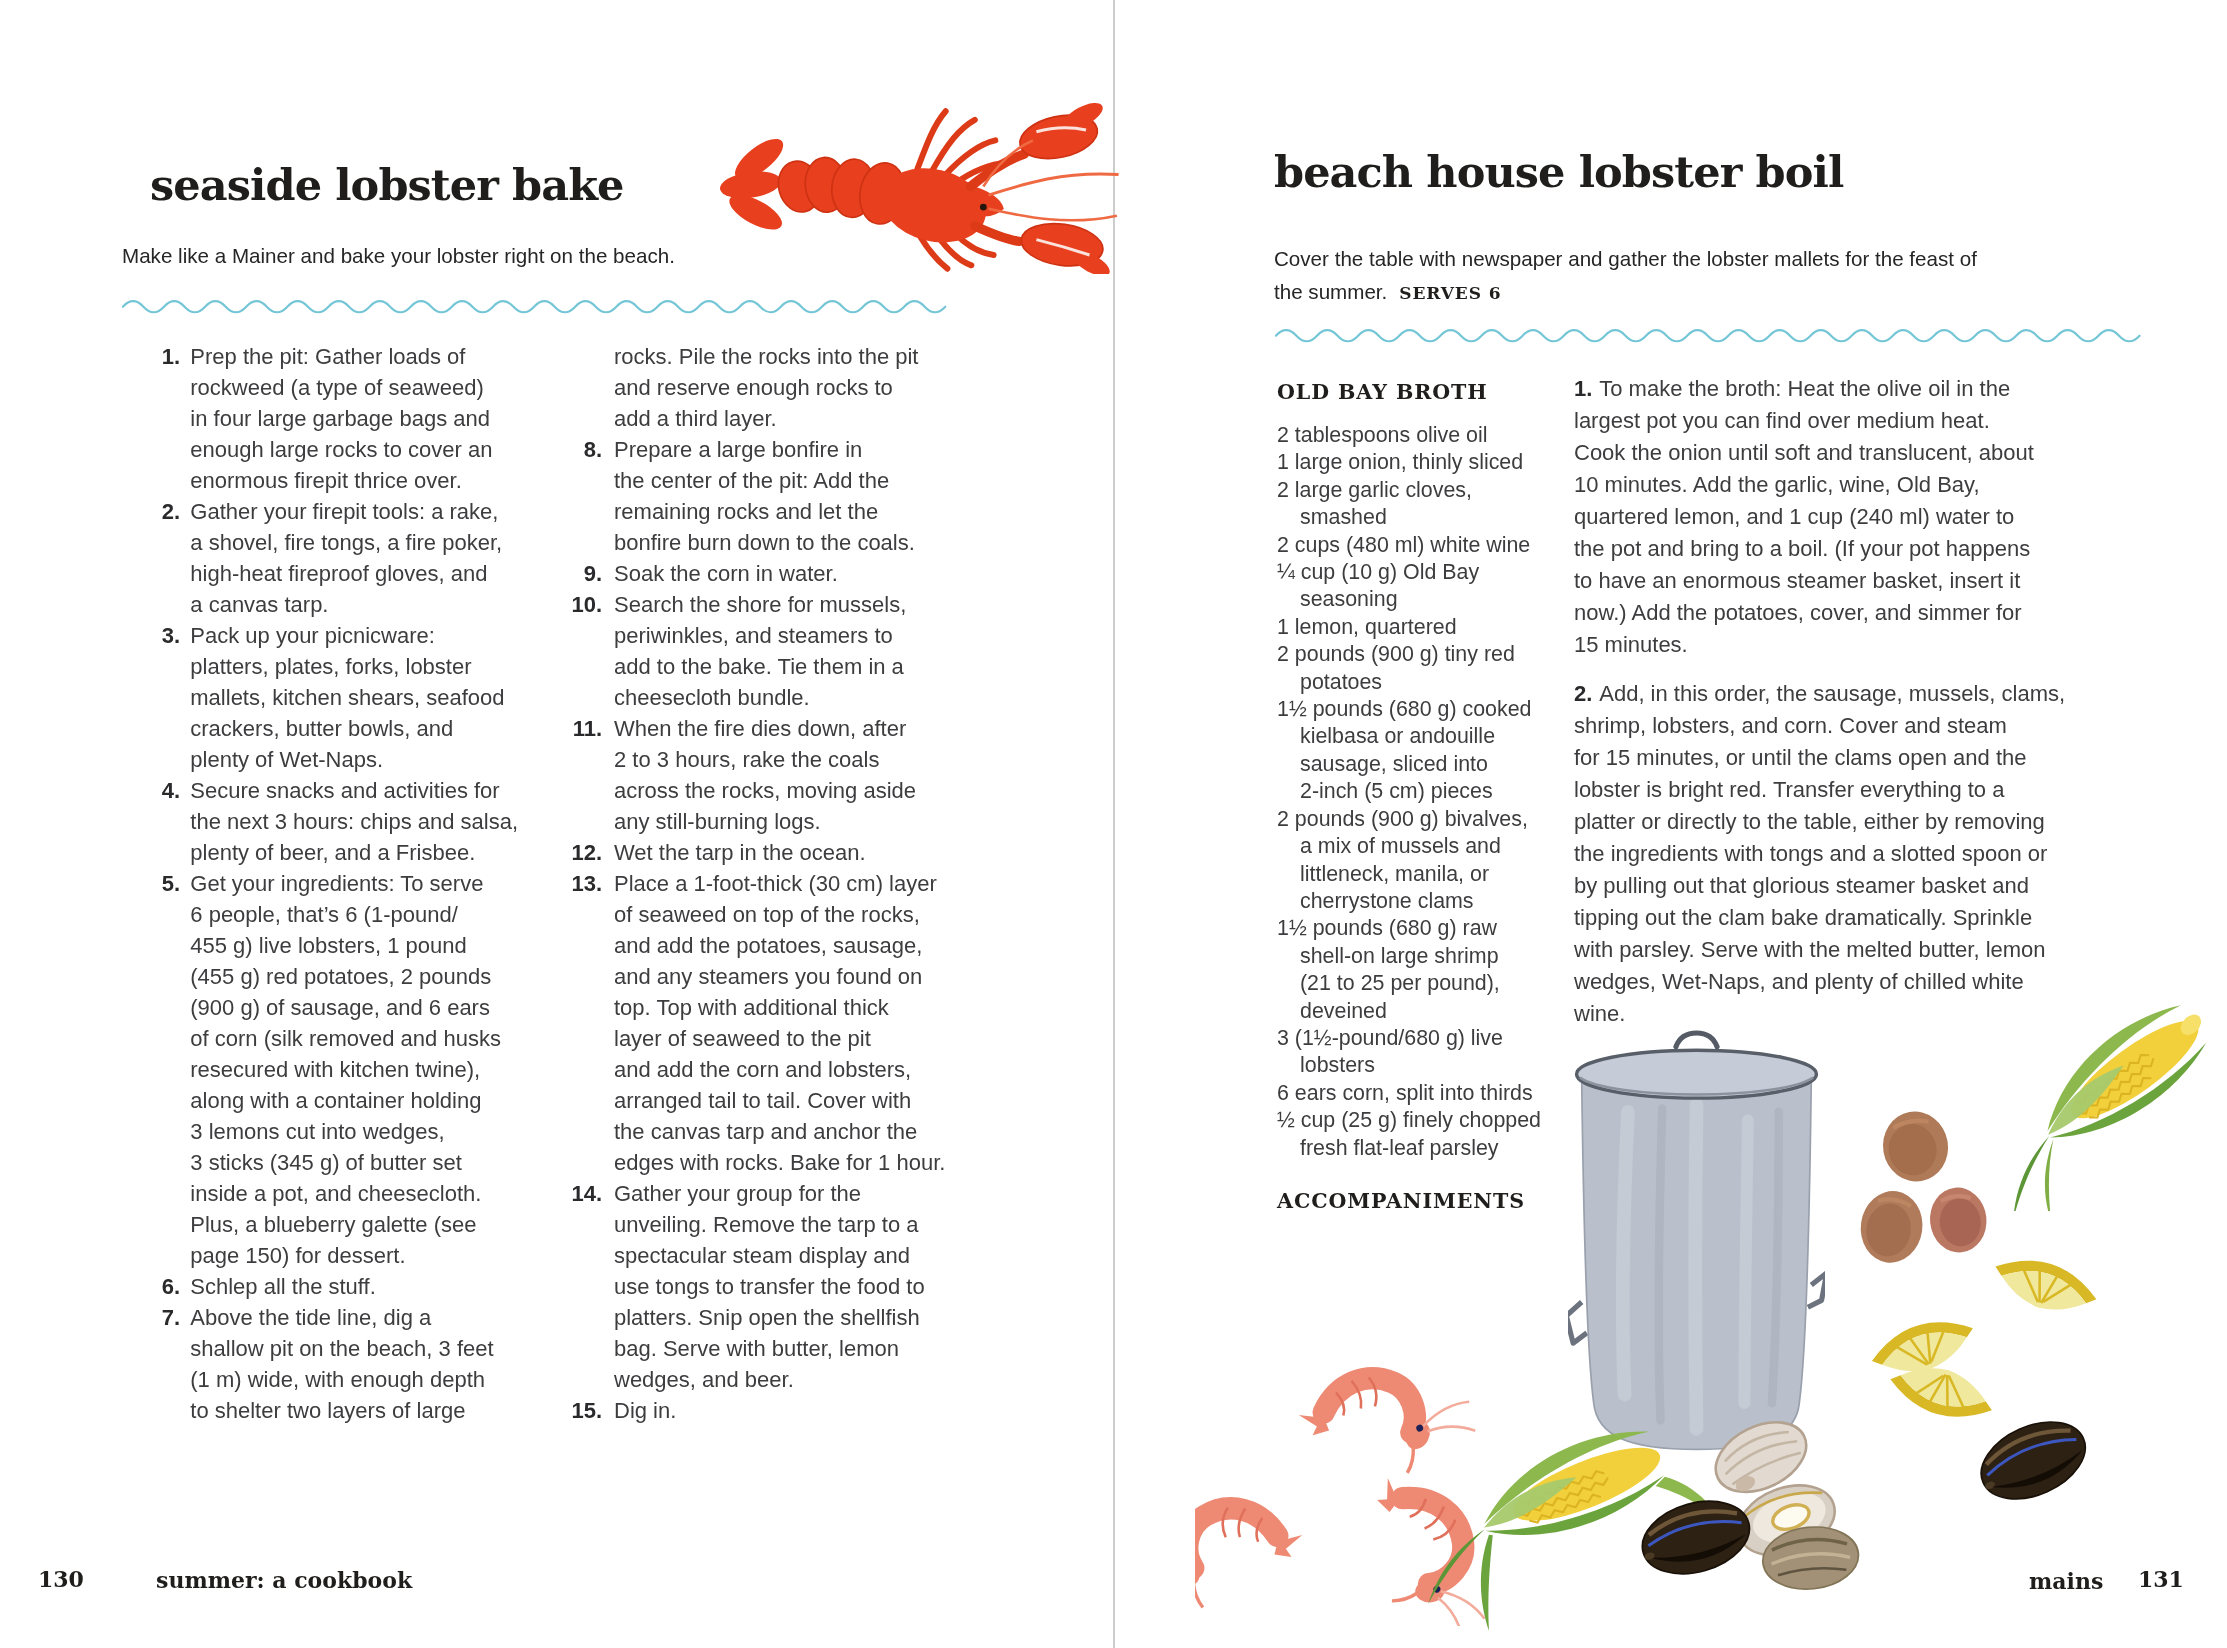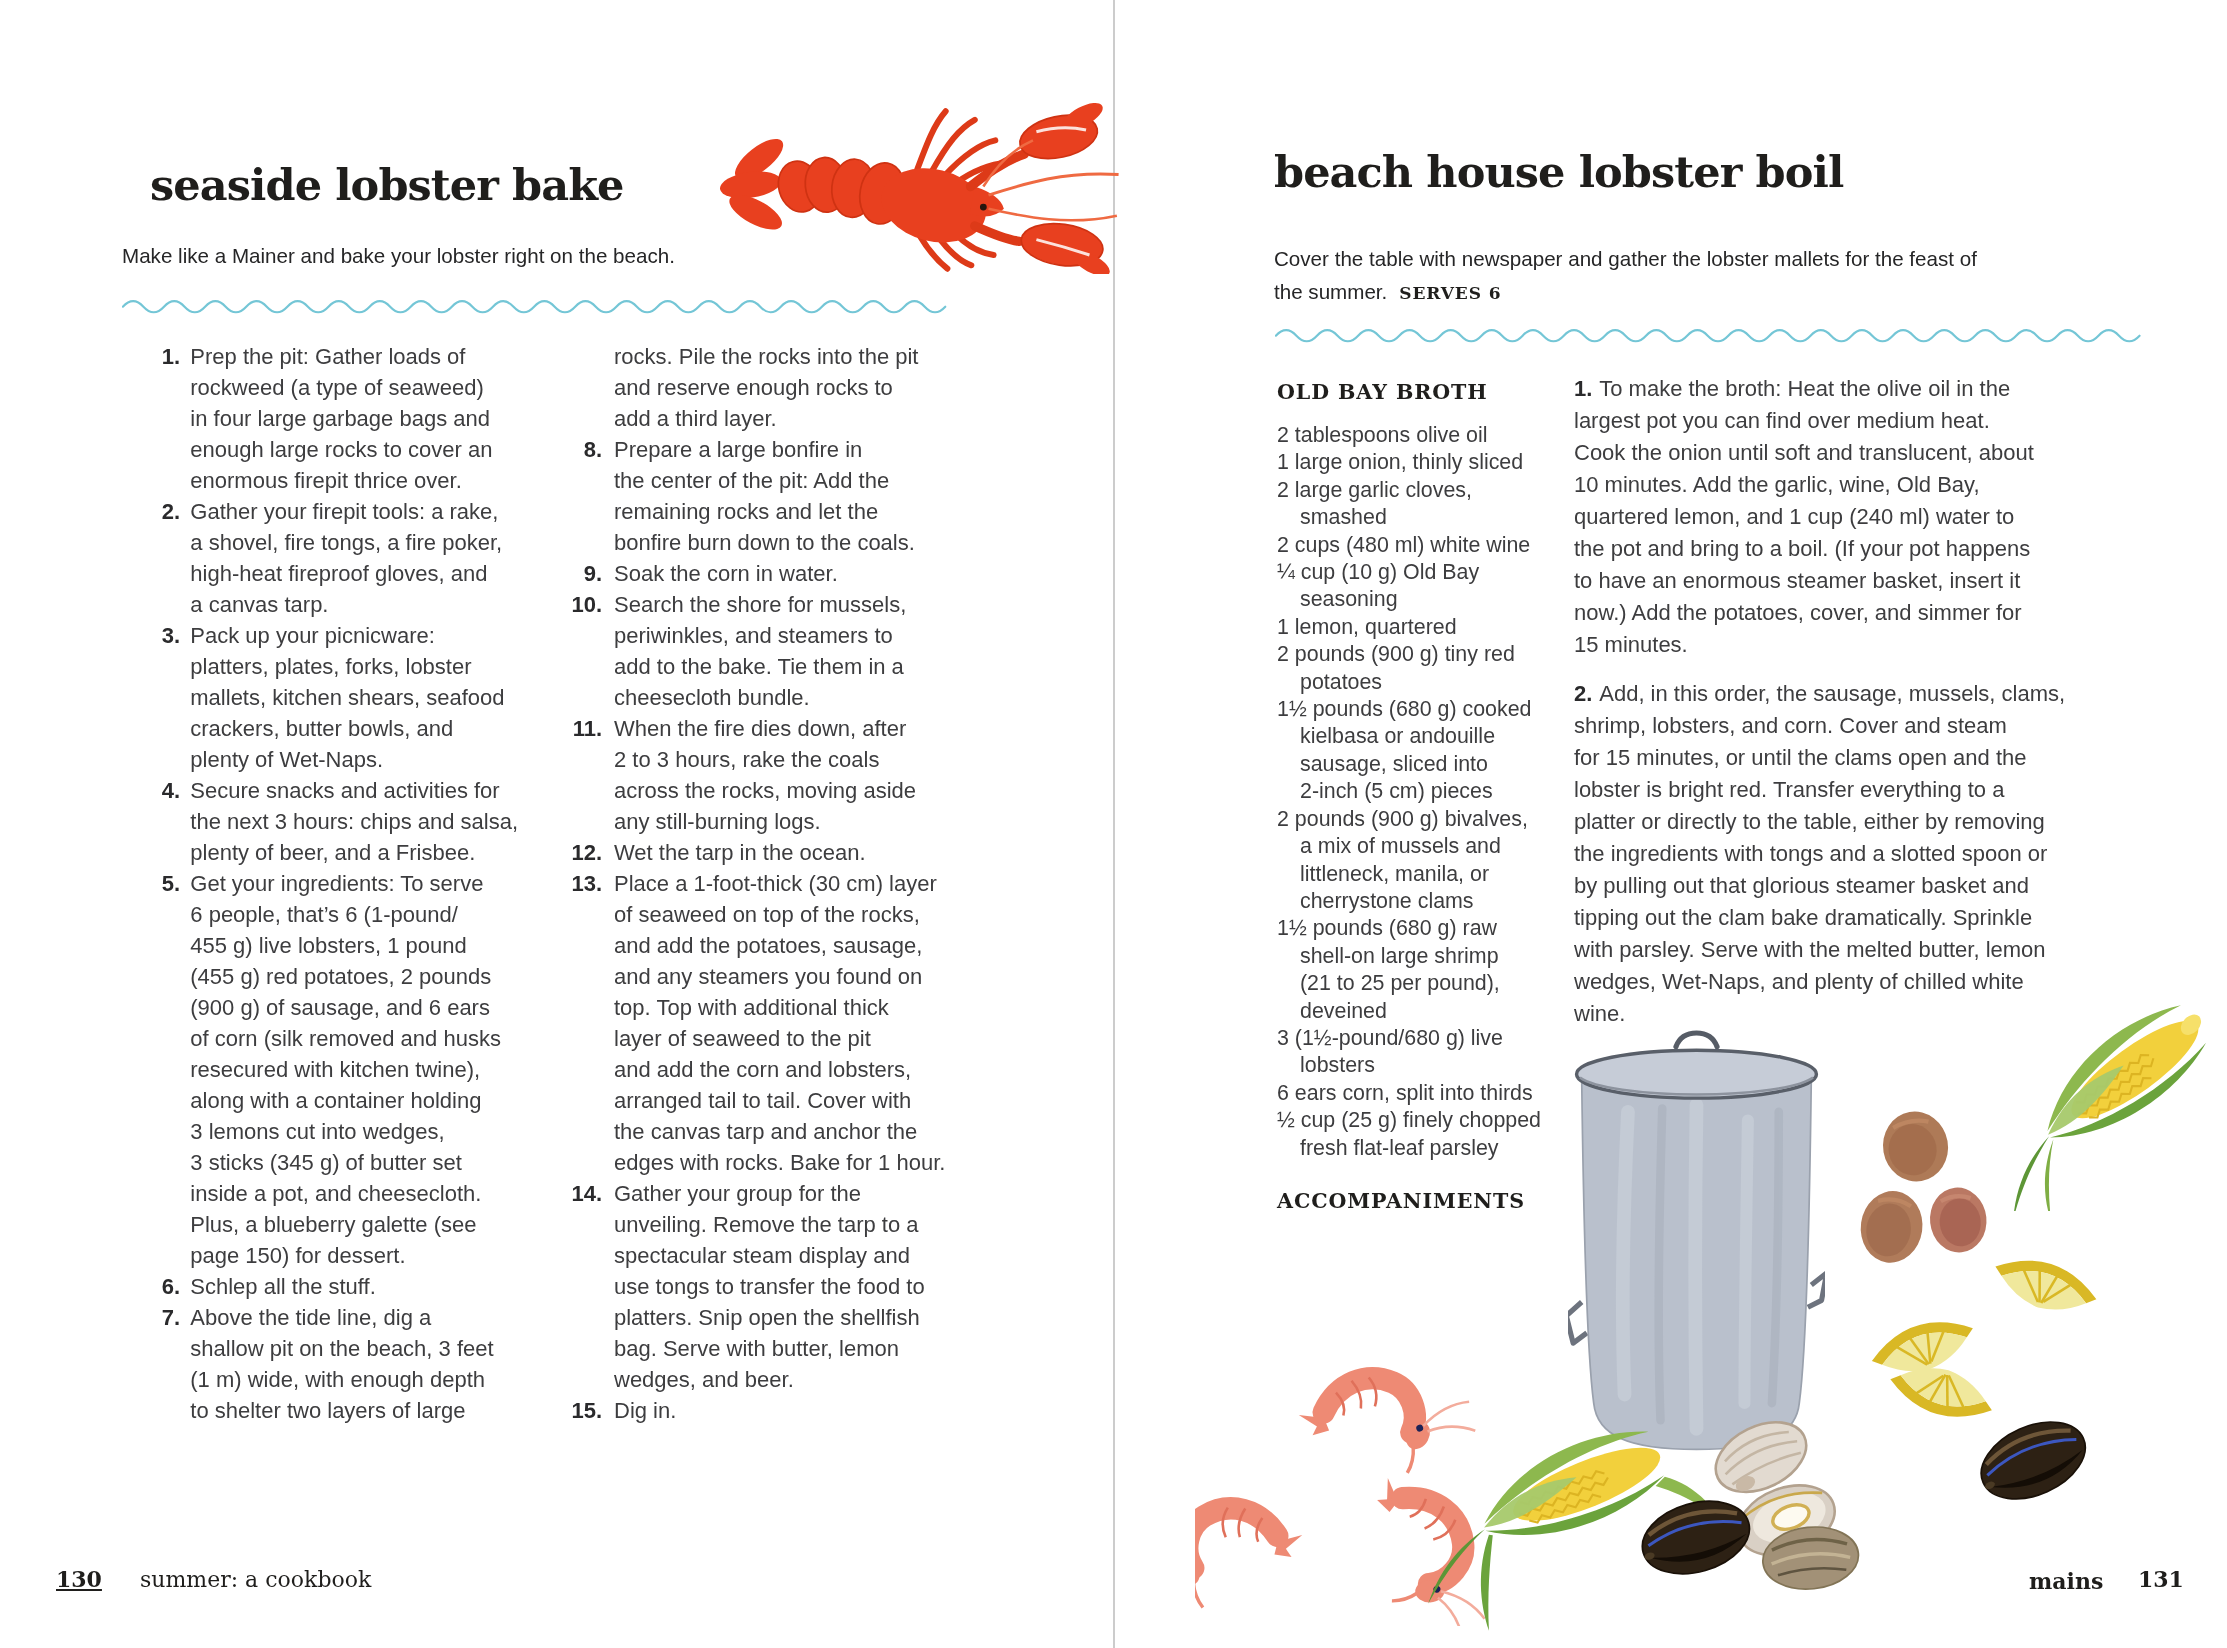--- a/index.html
+++ b/index.html
@@ -238,22 +238,22 @@
         </div>
       </div>
       <div class="step">
         <div class="step-num">15.</div>
         <div class="step-lines">
           <div>Dig in.</div>
         </div>
       </div>
     </div>
 
-  <div class="abs folio" style="left:56px;top:1566px;text-decoration:underline;"><b>130</b></div>
-  <div class="abs folio" style="left:140px;top:1567px;font-weight:normal;">summer: a cookbook</div>
+  <div class="abs folio" style="left:38px;top:1566px;"><b>130</b></div>
+  <div class="abs folio" style="left:156px;top:1567px;font-weight:bold;">summer: a cookbook</div>
 </div>
 
 <div class="page" id="page-right">
   <div class="abs recipe-title" style="left:160px;top:147px;">beach house lobster boil</div>
 
   <div class="abs intro" style="left:160px;top:242px;">
     <div class="intro-line">Cover the table with newspaper and gather the lobster mallets for the feast of</div>
     <div class="intro-line"><span>the summer.</span><span class="serves">SERVES 6</span></div>
   </div>
 

